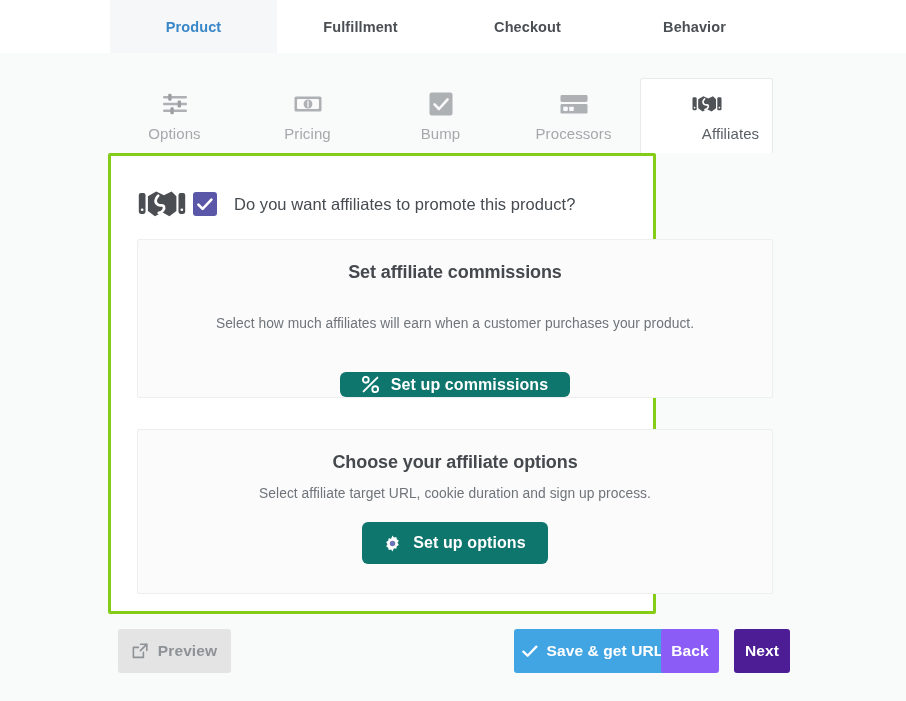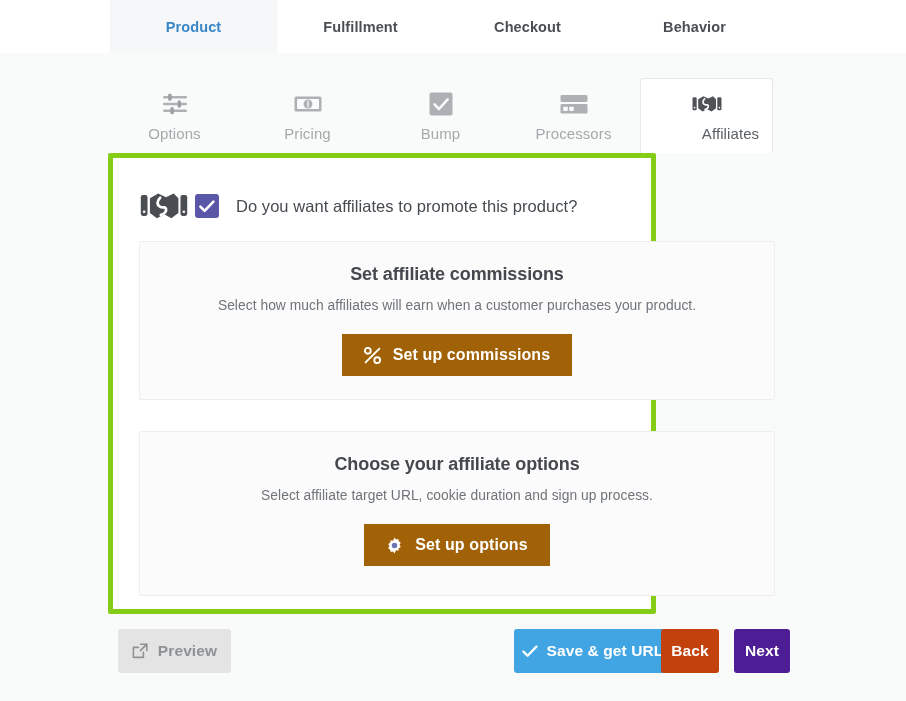--- a/index.html
+++ b/index.html
@@ -57,21 +57,21 @@
     border: 1px solid #e7e9eb;
     border-bottom: none;
     border-top-left-radius: 3px; border-top-right-radius: 3px;
     height: 75px;
   }
   .subtab.active .sub-lbl { color: #5a5f64; margin-left: 48px; }
 
   
   .panel {
     position: absolute; left: 108px; top: 153px; width: 548px; height: 461px;
-    background: #ffffff; border: 5px solid #84cc16; border-radius: 2px;
+    background: #ffffff; border: 3px solid #84cc16; border-radius: 2px;
   }
 
   .headrow {
     position: absolute; left: 26px; top: 26px; right: 26px; height: 44px;
     display: flex; align-items: center;
   }
   .head-ico { width: 50px; display: flex; align-items: center; }
   .chk {
     width: 24px; height: 24px; border-radius: 3px; background: #5b57a8;
     display: flex; align-items: center; justify-content: center;
@@ -80,49 +80,49 @@
   .head-text {
     margin-left: 17px; font-size: 16.5px; color: #464b50; letter-spacing: .05px;
   }
 
   
   .card {
     position: absolute; left: 26px; width: 636px;
     background: #fbfbfc; border: 1px solid #eceef0; border-radius: 2px;
     display: flex; flex-direction: column; align-items: center;
   }
-  #card-commissions { top: 83px; height: 159px; }
+  #card-commissions { top: 83px; height: 159px; gap: 20px; }
   #card-options     { top: 273px; height: 165px; }
 
   .card-title {
     font-size: 18px; font-weight: bold; color: #45494e;
     margin-top: 22px; letter-spacing: -.1px;
   }
   .card-sub {
     font-size: 13.8px; color: #6f7479; margin-top: 13px; letter-spacing: .05px;
   }
   .card-btn {
     margin-top: 21px; height: 42px; padding: 0 22px;
-    background: #a16207; color: #ffffff; border: none; border-radius: 0;
+    background: #0f766e; color: #ffffff; border: none; border-radius: 6px;
     font-size: 16px; font-weight: bold; font-family: "Liberation Sans", sans-serif;
     display: flex; align-items: center; gap: 12px; cursor: pointer;
     letter-spacing: .1px;
   }
 
   
   .footer { position: absolute; left: 108px; top: 629px; width: 688px; height: 46px; }
   .btn {
     position: absolute; top: 0; height: 44px; border: none; border-radius: 3px;
     font-family: "Liberation Sans", sans-serif; font-size: 15.5px; font-weight: bold;
     color: #ffffff; display: flex; align-items: center; justify-content: center;
     gap: 9px; cursor: pointer; letter-spacing: .1px;
   }
   #btn-preview { left: 10px; background: #e4e4e4; color: #8e9296; width: 113px; gap: 10px; }
   #btn-save    { left: 381px; background: #42a5e3; width: 157px; margin-left: 25px; }
-  #btn-back    { left: 553px; background: #c2410c; width: 58px; }
+  #btn-back    { left: 553px; background: #8b5cf6; width: 58px; }
   #btn-next    { left: 626px; background: #4c1d95; width: 56px; }
 
   svg { display: block; }
 </style>
 </head>
 <body>
 
 <div id="page">
 
   <div class="topbar-white-left"></div>

